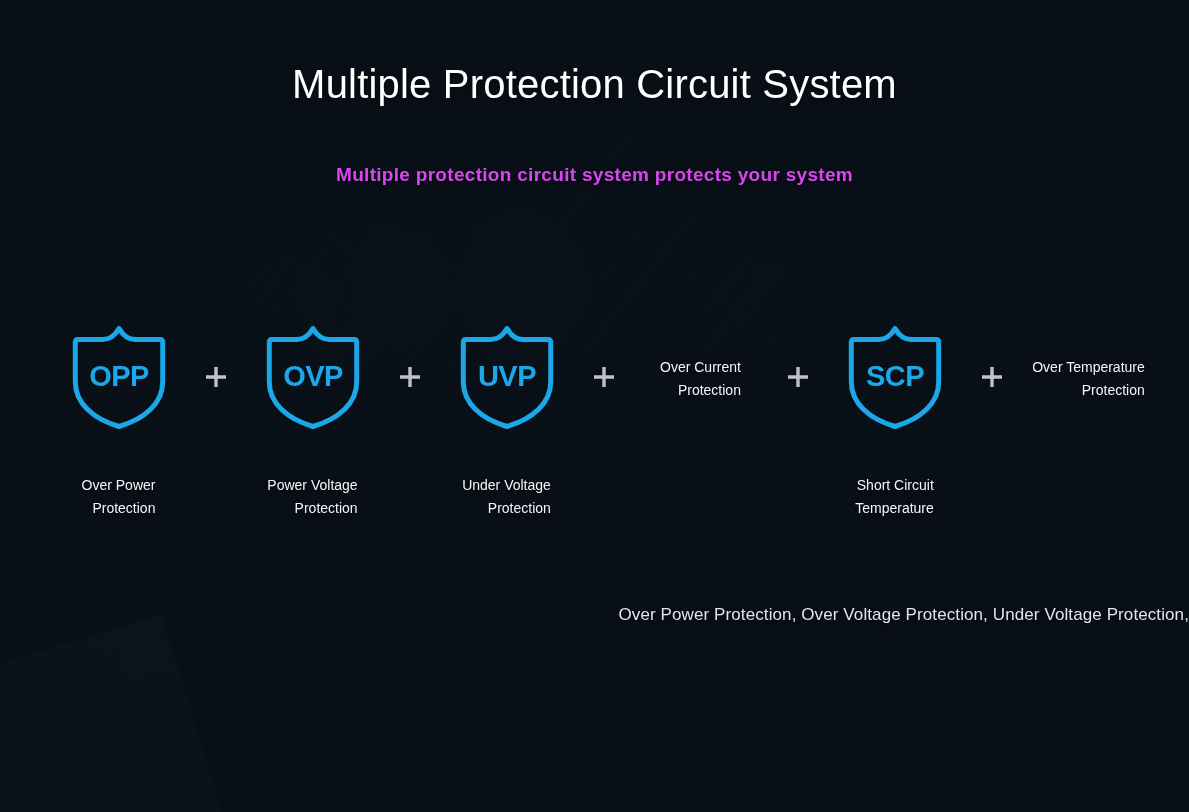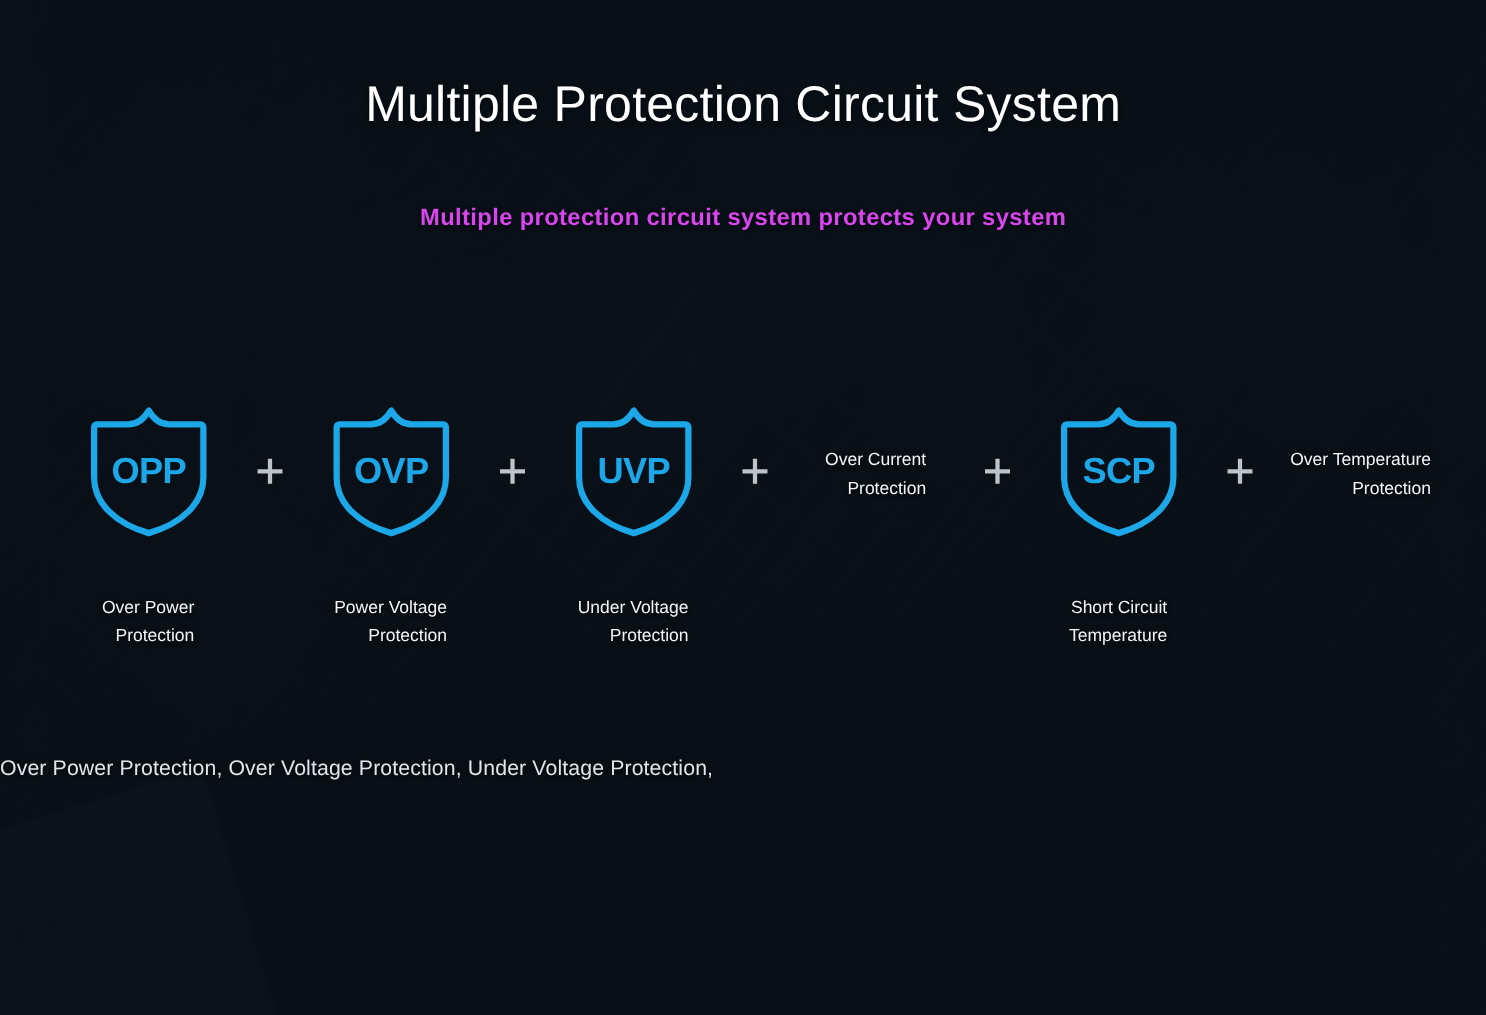--- a/index.html
+++ b/index.html
@@ -150,21 +150,21 @@
     font-size:30px;
     font-weight:300;
     line-height:1;
     user-select:none;
   }
   .plus svg{ display:block; }
 
   .caption{
     position:absolute;
     top:598px; left:0; width:1189px;
-    text-align:left;
+    text-align:right;
     color:#dfe6ec;
     font-size:17px;
     line-height:33px;
     font-weight:normal;
     letter-spacing:.1px;
     text-shadow:0 1px 4px rgba(0,0,0,.6);
   }
   .caption span{ display:block; }
 </style>
 </head>

